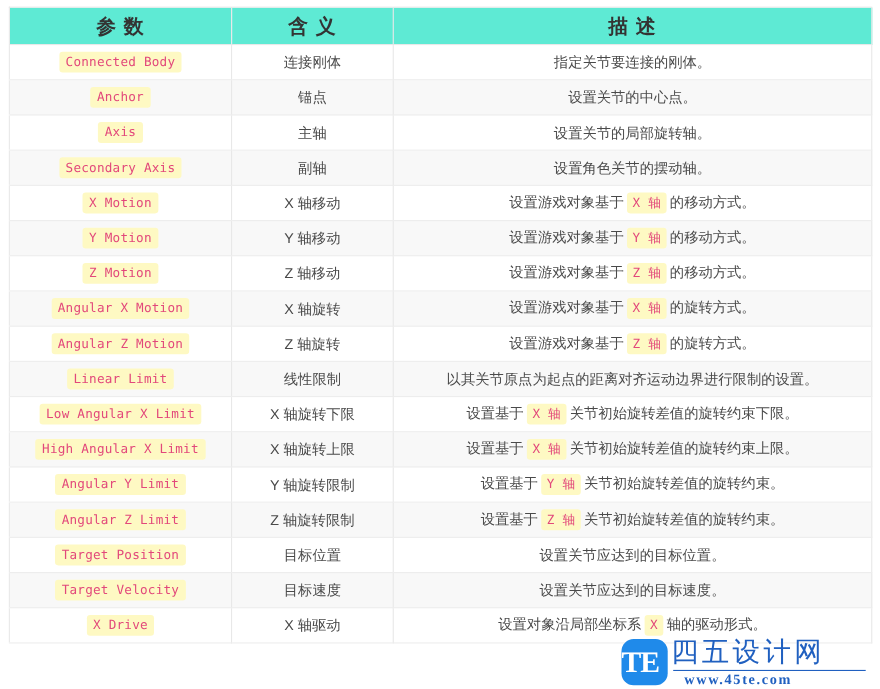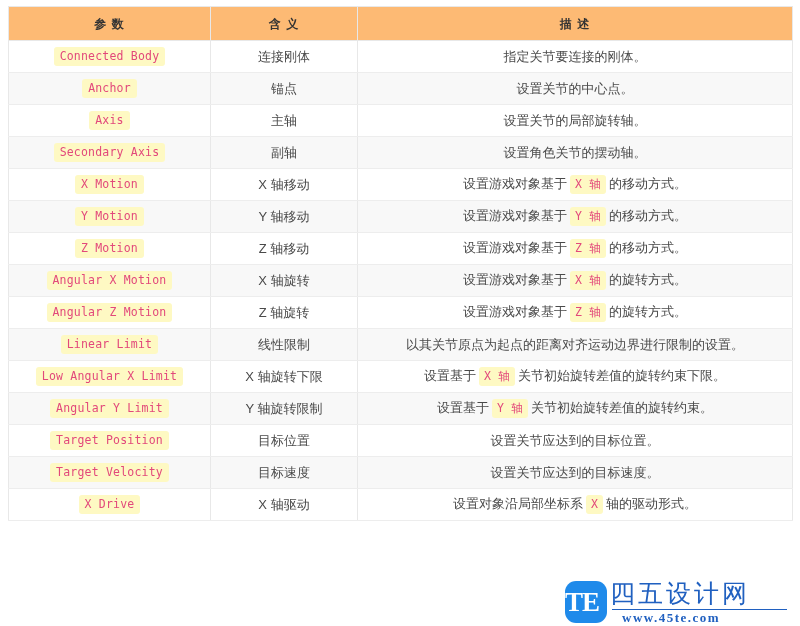--- a/index.html
+++ b/index.html
@@ -44,24 +44,24 @@
     text-align: center;
     vertical-align: middle;
     padding: 0 6px;
     height: 32px;
     box-sizing: border-box;
     color: #4a4a4a;
     font-size: 13px;
     line-height: 18px;
   }
   table.param-table thead th {
-    background: #fdba74;
+    background: #5eead4;
     font-weight: bold;
     color: #333333;
-    font-size: 12px;
+    font-size: 18px;
     height: 34px;
     letter-spacing: 1px;
     border-bottom: 1px solid #e8e8e8;
   }
   table.param-table tbody tr:nth-child(odd) td {
     background: #ffffff;
   }
   table.param-table tbody tr:nth-child(even) td {
     background: #f8f8f8;
   }
@@ -213,23 +213,33 @@
             <td><span class="cd">Linear Limit</span></td>
             <td class="mean-cell">线性限制</td>
             <td class="desc-cell"><span>以其关节原点为起点的距离对齐运动边界进行限制的设置。</span></td>
           </tr>
           <tr>
             <td><span class="cd">Low Angular X Limit</span></td>
             <td class="mean-cell">X 轴旋转下限</td>
             <td class="desc-cell"><span>设置基于</span><span class="cd">X 轴</span><span>关节初始旋转差值的旋转约束下限。</span></td>
           </tr>
           <tr>
+            <td><span class="cd">High Angular X Limit</span></td>
+            <td class="mean-cell">X 轴旋转上限</td>
+            <td class="desc-cell"><span>设置基于</span><span class="cd">X 轴</span><span>关节初始旋转差值的旋转约束上限。</span></td>
+          </tr>
+          <tr>
             <td><span class="cd">Angular Y Limit</span></td>
             <td class="mean-cell">Y 轴旋转限制</td>
             <td class="desc-cell"><span>设置基于</span><span class="cd">Y 轴</span><span>关节初始旋转差值的旋转约束。</span></td>
+          </tr>
+          <tr>
+            <td><span class="cd">Angular Z Limit</span></td>
+            <td class="mean-cell">Z 轴旋转限制</td>
+            <td class="desc-cell"><span>设置基于</span><span class="cd">Z 轴</span><span>关节初始旋转差值的旋转约束。</span></td>
           </tr>
           <tr>
             <td><span class="cd">Target Position</span></td>
             <td class="mean-cell">目标位置</td>
             <td class="desc-cell"><span>设置关节应达到的目标位置。</span></td>
           </tr>
           <tr>
             <td><span class="cd">Target Velocity</span></td>
             <td class="mean-cell">目标速度</td>
             <td class="desc-cell"><span>设置关节应达到的目标速度。</span></td>

